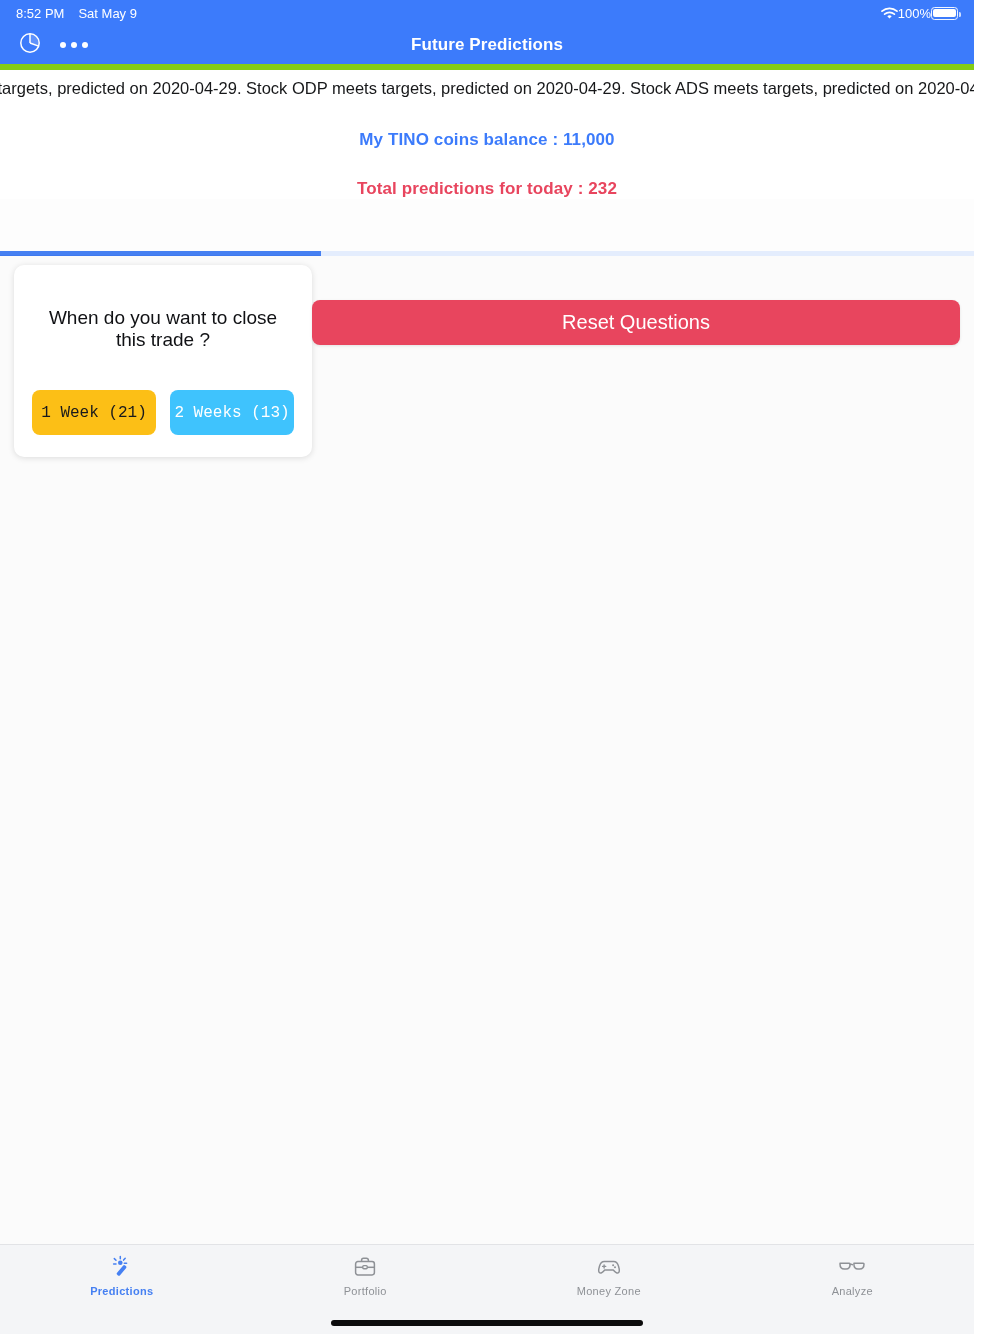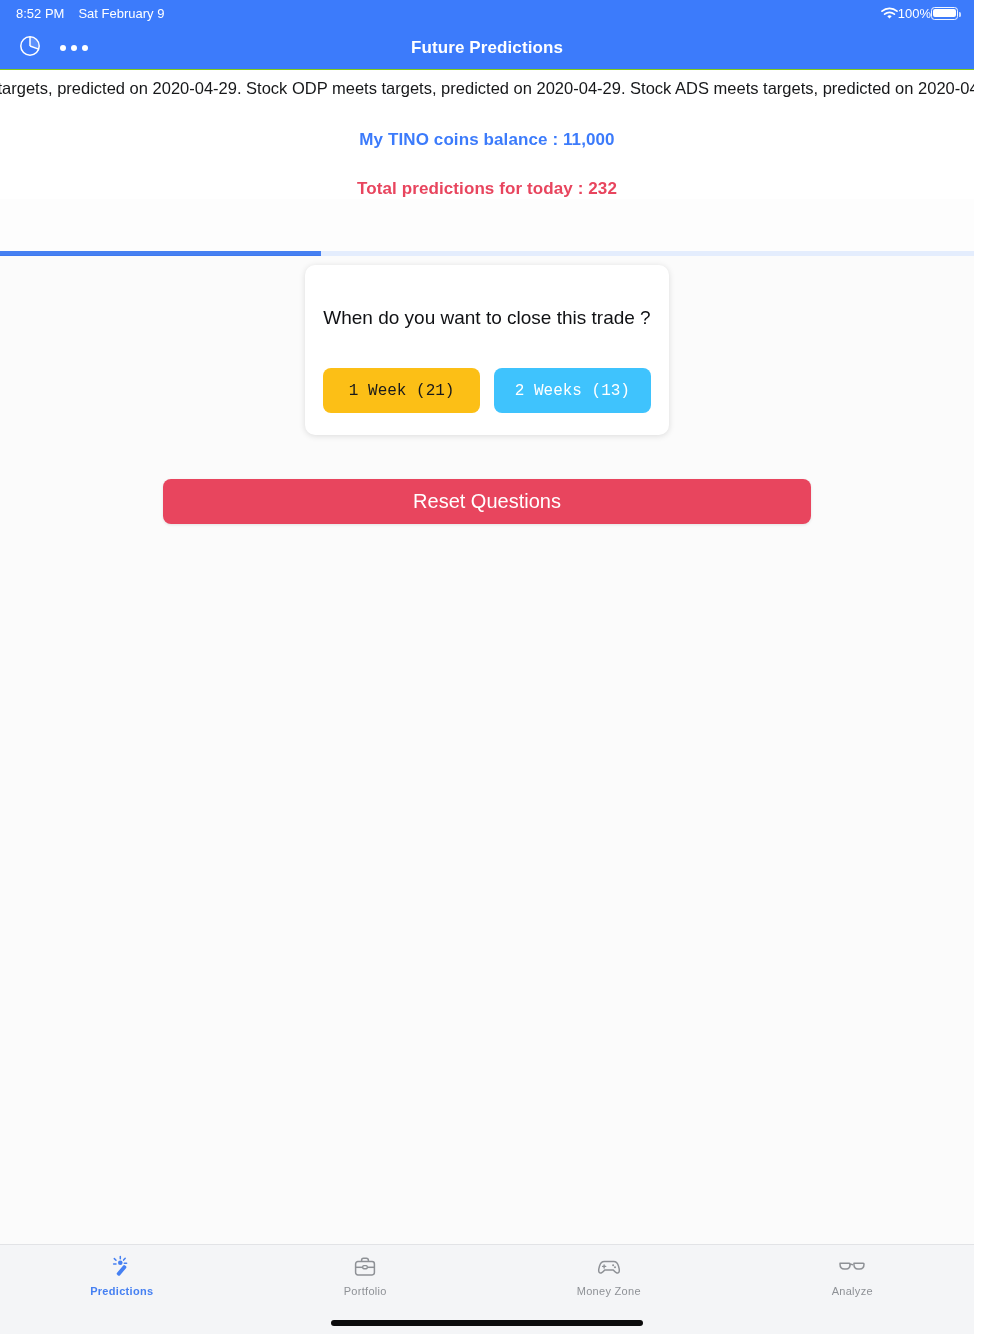--- a/index.html
+++ b/index.html
@@ -50,21 +50,21 @@
 
   
   .navbar {
     height: 44px;
     background: #3c7bfb;
     position: relative;
     display: flex;
     align-items: center;
     padding: 0 18px;
     flex: none;
-    border-bottom: 1px solid #84cc16;
+    border-bottom: 6px solid #84cc16;
   }
   .nav-left { display: flex; align-items: center; gap: 18px; z-index: 2; }
   .dots { display: flex; gap: 5px; align-items: center; }
   .dots i { width: 6px; height: 6px; border-radius: 50%; background: #ffffff; display: block; }
   .nav-title {
     position: absolute; left: 0; right: 0; top: 0; bottom: 0;
     display: flex; align-items: center; justify-content: center;
     color: #ffffff; font-size: 17px; font-weight: 700;
     letter-spacing: 0.1px;
     pointer-events: none;
@@ -117,22 +117,22 @@
     background: #4680f2;
     border-bottom: 1px solid #3f79ee;
   }
 
   
   .content {
     flex: 1;
     background: #fbfbfb;
     padding: 0 14px;
     display: flex;
-    flex-direction: column;
-    align-items: center;
+    flex-direction: row;
+    align-items: flex-start;
   }
 
   .qcard {
     margin-top: 9px;
     background: #ffffff;
     border-radius: 10px;
     box-shadow: 0 1px 6px rgba(0,0,0,0.13);
     padding: 42px 18px 22px 18px;
   }
   .qtitle {
@@ -197,21 +197,21 @@
   }
 </style>
 </head>
 <body>
 
 <div id="app">
 
   <div class="statusbar">
     <div class="sb-left">
       <span>8:52 PM</span>
-      <span>Sat February 9</span>
+      <span>Sat May 9</span>
     </div>
     <div class="sb-right">
       <span class="wifi-icon">
         <svg width="17" height="13" viewBox="0 0 17 13" fill="none">
           <path d="M1 4.2C3.2 2.3 5.7 1.3 8.5 1.3S13.8 2.3 16 4.2" stroke="#fff" stroke-width="1.7" stroke-linecap="round"></path>
           <path d="M3.6 7.1C5.1 5.9 6.7 5.3 8.5 5.3s3.4 .6 4.9 1.8" stroke="#fff" stroke-width="1.7" stroke-linecap="round"></path>
           <path d="M8.5 11.6l2.2-2.4a3.2 3.2 0 0 0-4.4 0z" fill="#fff"></path>
         </svg>
       </span>
       <span>100%</span>

